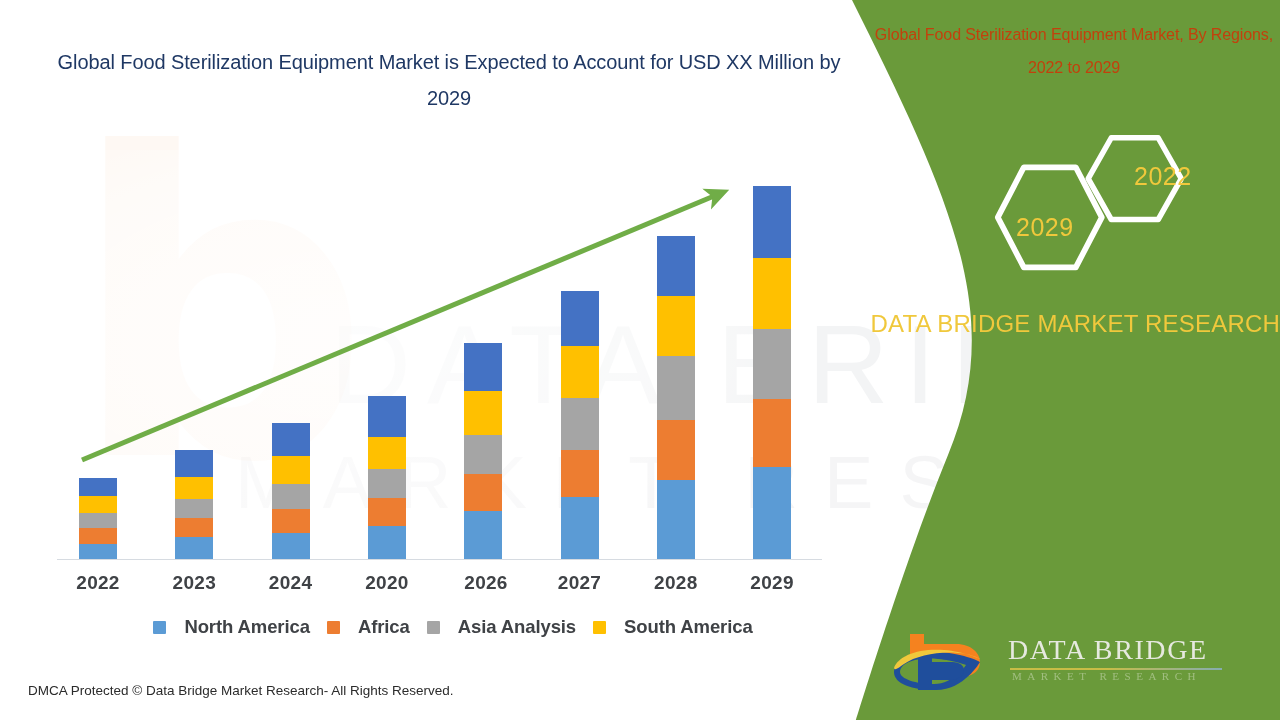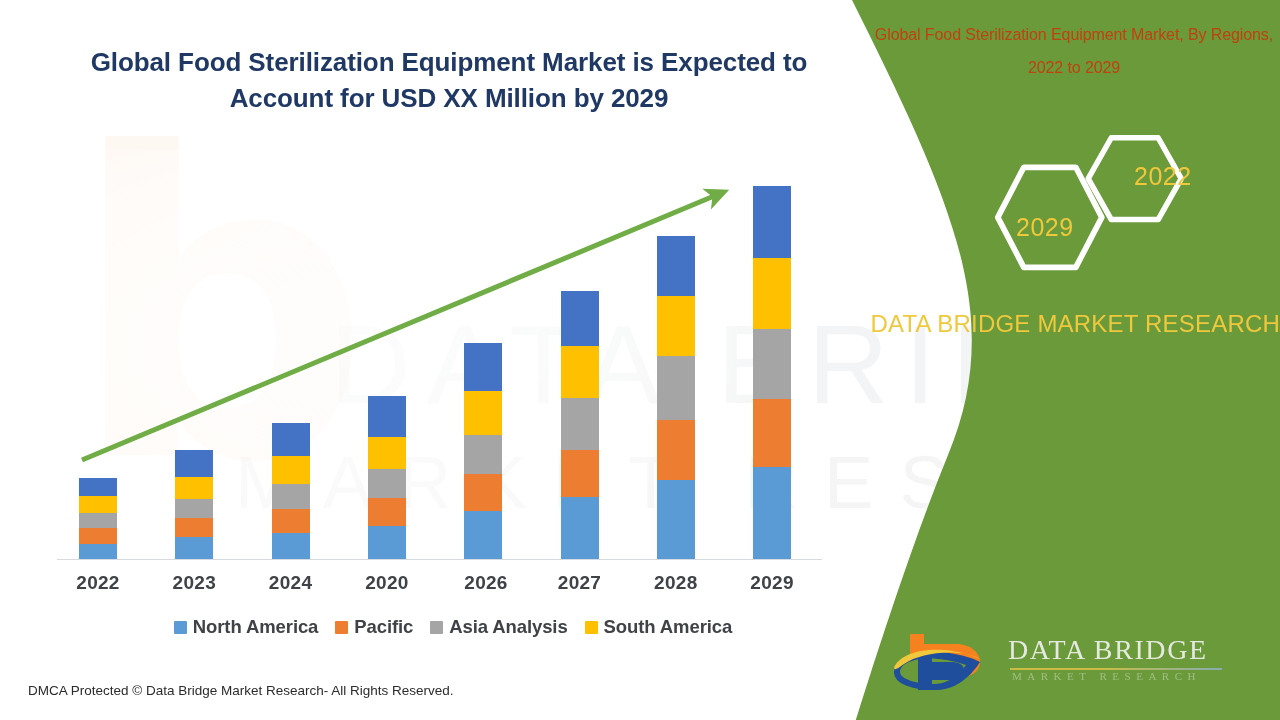--- a/index.html
+++ b/index.html
@@ -35,21 +35,21 @@
   }
   .wm-blur{
     position:absolute;left:55px;top:150px;width:740px;height:420px;
     background:radial-gradient(ellipse at 40% 45%,rgba(255,255,255,0.80) 0%,rgba(255,255,255,0.45) 55%,rgba(255,255,255,0) 78%);
   }
 
   
   .title{
     position:absolute;left:46px;top:44px;width:806px;
     text-align:center;color:#1f3864;
-    font-size:26px;line-height:36px;font-weight:700;
+    font-size:20px;line-height:36px;font-weight:400;
     letter-spacing:-0.1px;
   }
 
   
   .chart{position:absolute;left:0;top:0;width:860px;height:620px;}
   .axis-line{
     position:absolute;left:57px;top:559px;width:765px;height:1px;
     background:#d6dbe1;
   }
   .bar{position:absolute;width:38px;bottom:0;}
@@ -64,21 +64,21 @@
   }
 
   
   .arrow{position:absolute;left:0;top:0;width:860px;height:620px;pointer-events:none;}
 
   
   .legend{
     position:absolute;left:58px;top:616px;width:790px;
     display:flex;align-items:center;justify-content:center;gap:17px;
   }
-  .legend-item{display:flex;align-items:center;gap:6px;white-space:nowrap;}
+  .legend-item{display:flex;align-items:center;gap:18px;white-space:nowrap;}
   .legend-swatch{width:13px;height:13px;display:block;border-radius:1px;}
   .legend-label{font-size:18.5px;font-weight:700;color:#3f4246;letter-spacing:-0.1px;}
 
   
   .footer-left{
     position:absolute;left:28px;top:683px;
     font-family:Liberation Sans, sans-serif;font-size:13.5px;color:#2b2b2b;
     white-space:nowrap;
   }
   .footer-right{
@@ -221,21 +221,21 @@
       </div>
   </div>
 
   <div class="legend" id="legend">
       <div class="legend-item">
         <span class="legend-swatch" style="background: rgb(91, 155, 213);"></span>
         <span class="legend-label">North America</span>
       </div>
       <div class="legend-item">
         <span class="legend-swatch" style="background: rgb(237, 125, 49);"></span>
-        <span class="legend-label">Pacific</span>
+        <span class="legend-label">Africa</span>
       </div>
       <div class="legend-item">
         <span class="legend-swatch" style="background: rgb(165, 165, 165);"></span>
         <span class="legend-label">Asia Analysis</span>
       </div>
       <div class="legend-item">
         <span class="legend-swatch" style="background: rgb(255, 192, 0);"></span>
         <span class="legend-label">South America</span>
       </div>
     </div>

